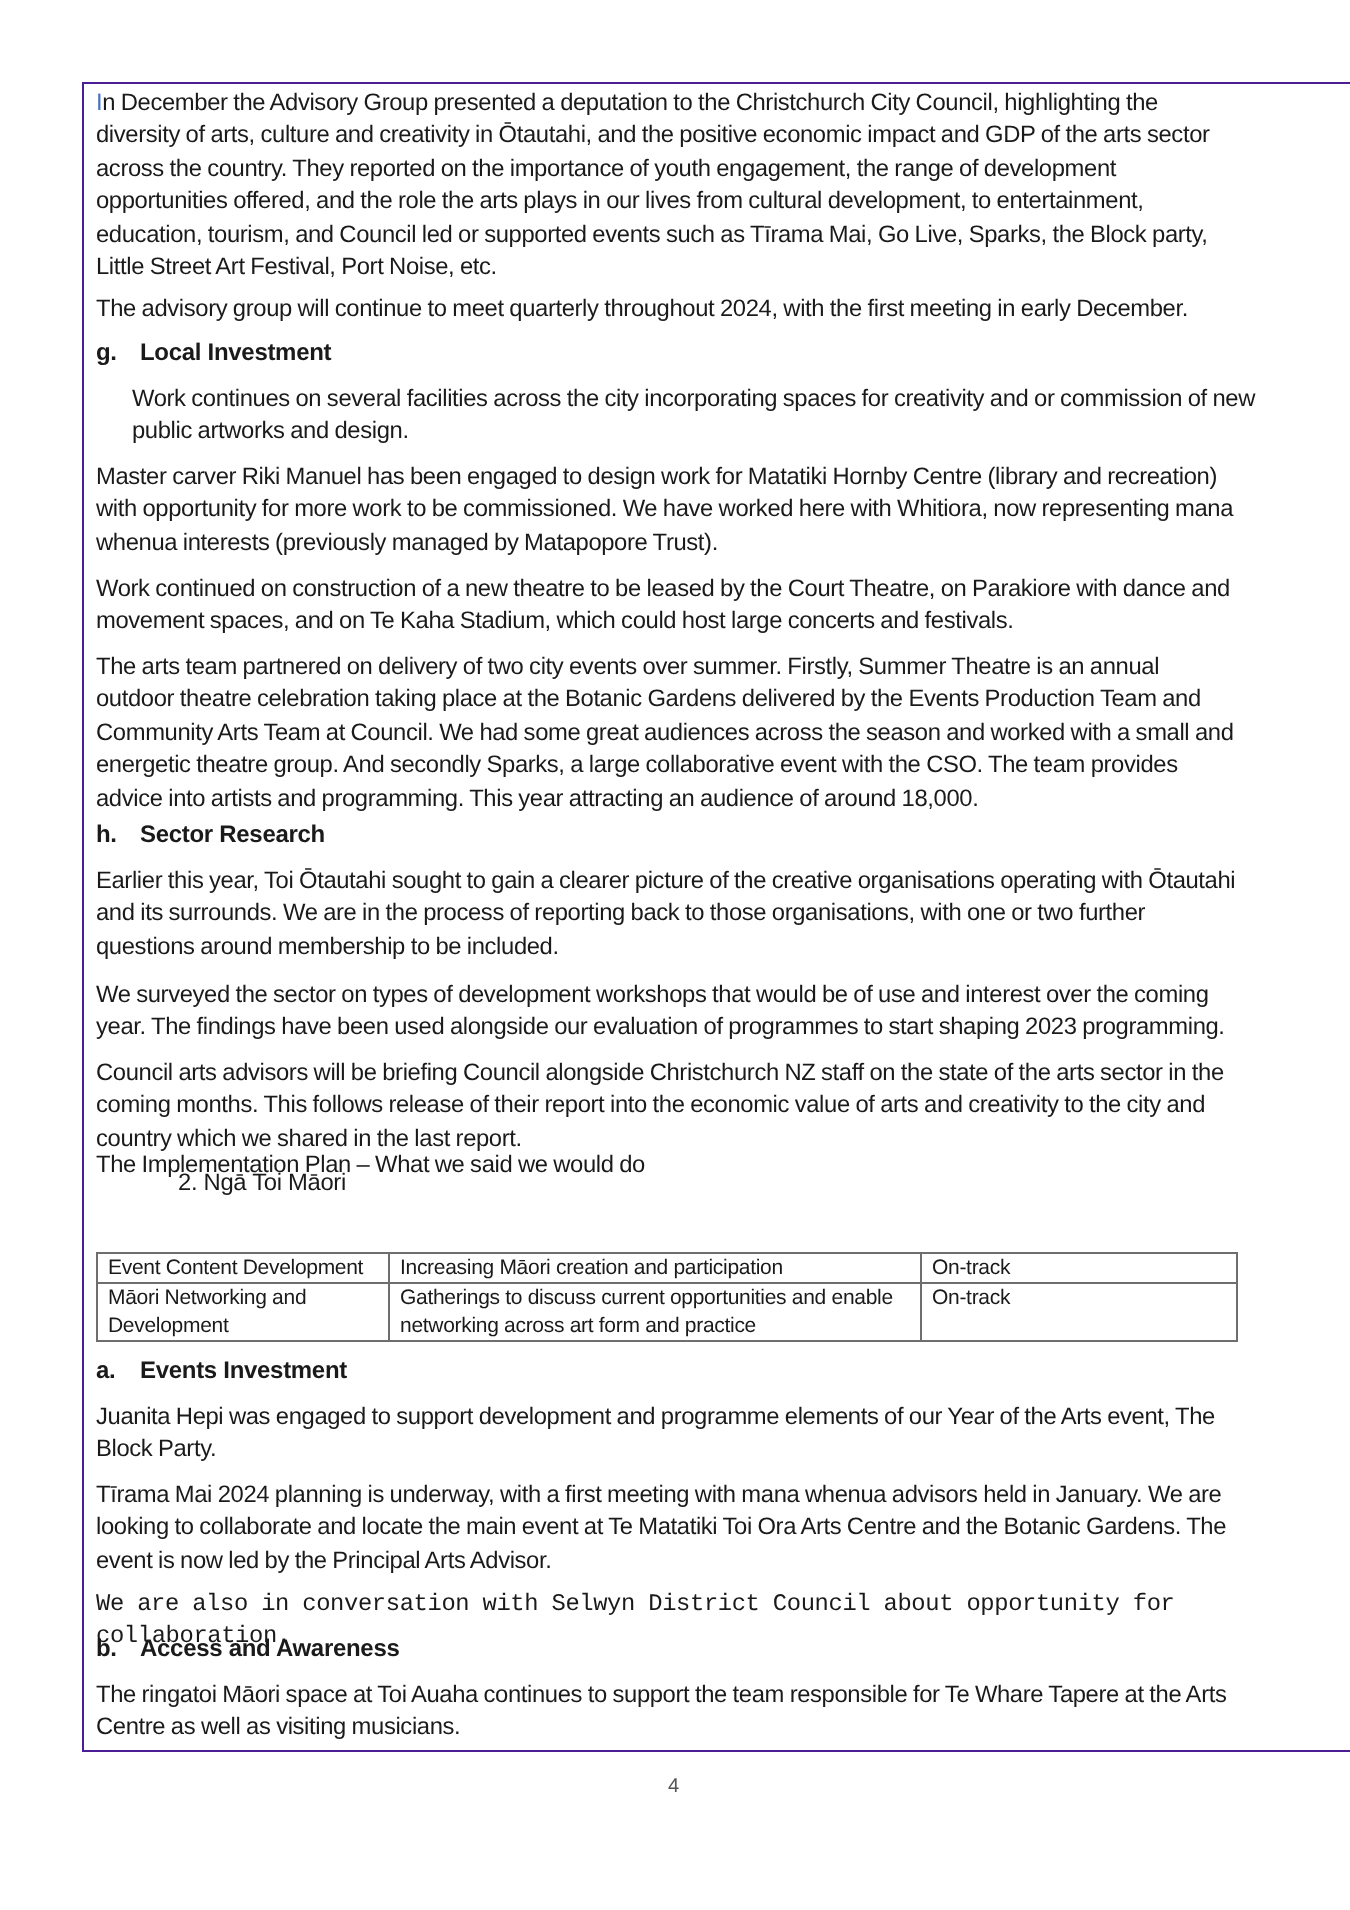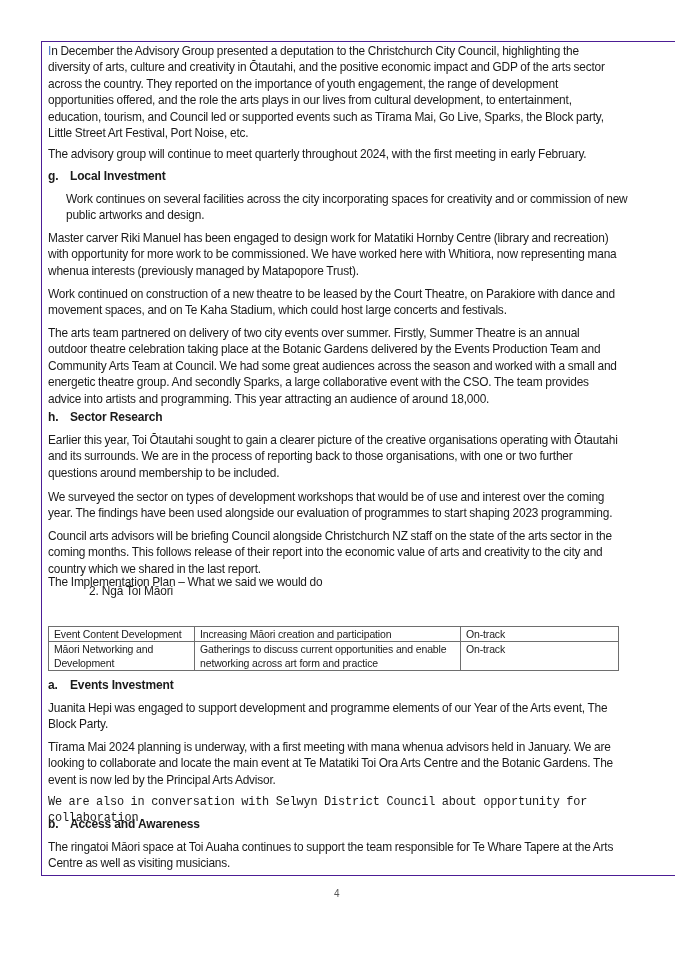--- a/index.html
+++ b/index.html
@@ -85,21 +85,21 @@
     color: #555555;
   }
 </style>
 </head>
 <body>
 
 <div class="page-box">
 
   <p class="para" style="top:1px;"><span class="first-letter">I</span><span>n December the Advisory Group presented a deputation to the Christchurch City Council, highlighting the diversity of arts, culture and creativity in Ōtautahi, and the positive economic impact and GDP of the arts sector across the country. They reported on the importance of youth engagement, the range of development opportunities offered, and the role the arts plays in our lives from cultural development, to entertainment, education, tourism, and Council led or supported events such as Tīrama Mai, Go Live, Sparks, the Block party, Little Street Art Festival, Port Noise, etc.</span></p>
 
-  <p class="para" style="top:104px;">The advisory group will continue to meet quarterly throughout 2024, with the first meeting in early February.</p>
+  <p class="para" style="top:104px;">The advisory group will continue to meet quarterly throughout 2024, with the first meeting in early December.</p>
 
   <p class="heading" style="top:126px;"><span class="letter">g.</span><span>Local Investment</span></p>
 
   <p class="para" style="top:149px;margin-left:18px;">Work continues on several facilities across the city incorporating spaces for creativity and or commission of new public artworks and design.</p>
 
   <p class="para" style="top:188px;">Master carver Riki Manuel has been engaged to design work for Matatiki Hornby Centre (library and recreation) with opportunity for more work to be commissioned. We have worked here with Whitiora, now representing mana whenua interests (previously managed by Matapopore Trust).</p>
 
   <p class="para" style="top:244px;">Work continued on construction of a new theatre to be leased by the Court Theatre, on Parakiore with dance and movement spaces, and on Te Kaha Stadium, which could host large concerts and festivals.</p>
 
   <p class="para" style="top:283px;">The arts team partnered on delivery of two city events over summer. Firstly, Summer Theatre is an annual outdoor theatre celebration taking place at the Botanic Gardens delivered by the Events Production Team and Community Arts Team at Council. We had some great audiences across the season and worked with a small and energetic theatre group. And secondly Sparks, a large collaborative event with the CSO. The team provides advice into artists and programming. This year attracting an audience of around 18,000.</p>

